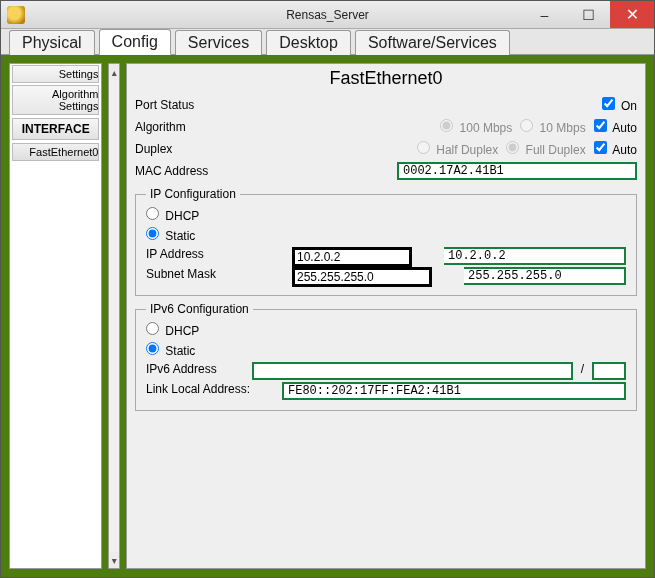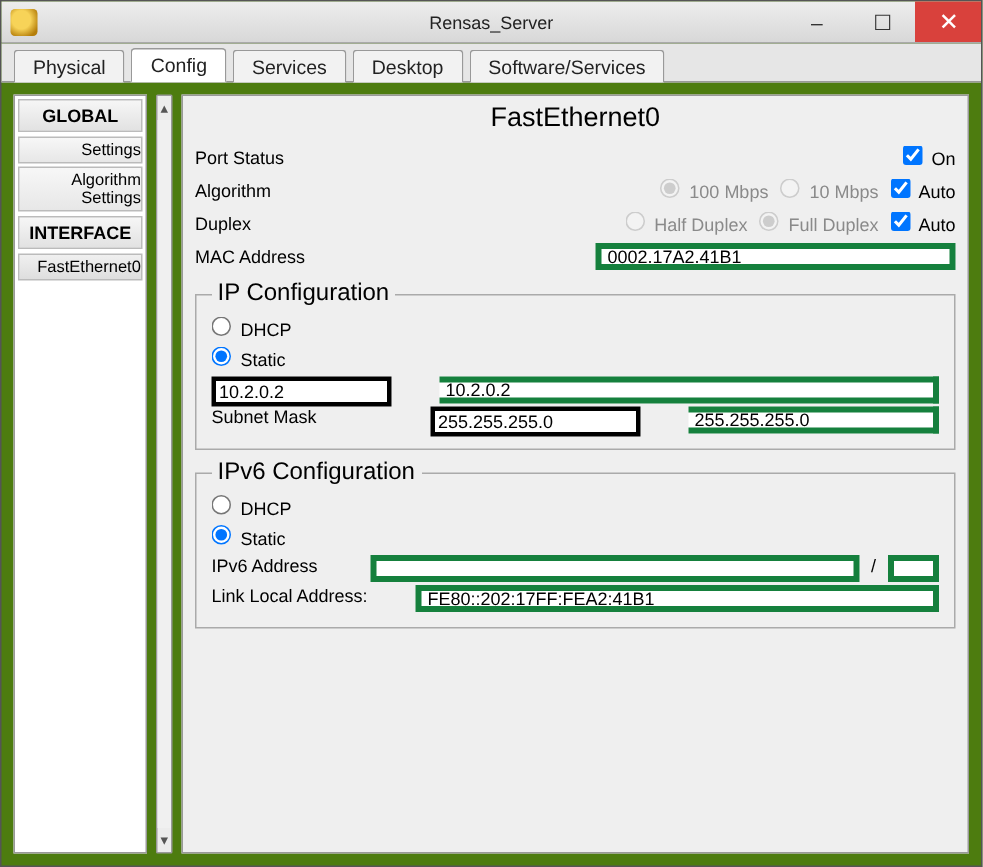--- a/index.html
+++ b/index.html
@@ -54,21 +54,21 @@
     gap: 4px;
     background: #e6e6e6;
     border-bottom: 1px solid #999;
   }
   .tab {
     padding: 3px 12px;
     border: 1px solid #999;
     border-bottom: none;
     border-radius: 3px 3px 0 0;
     background: #f2f2f2;
-    font-size: 13px;
+    font-size: 16px;
     color: #222;
     position: relative;
     top: 1px;
   }
   .tab.active {
     background: #fff;
     border-bottom: 1px solid #fff;
   }
   .body {
     flex: 1;
@@ -131,34 +131,34 @@
   .row {
     display: flex;
     align-items: center;
     min-height: 20px;
     gap: 6px;
     padding: 1px 0;
   }
   .row .label { flex: 0 0 110px; }
   .row .rhs { margin-left: auto; display:flex; align-items:flex-end; gap:8px; }
   .txtinput {
-    border: 4px solid #15803d;
+    border: 2px solid #15803d;
     background: #fff;
     height: 18px;
     padding: 0 4px;
     font-size: 12px;
-    font-family: Liberation Sans, sans-serif;
+    font-family: Liberation Mono, monospace;
   }
   .txtinput.wide { width: 240px; }
   fieldset {
     border: 1px solid #aaa;
     margin: 4px 0 0 0;
     padding: 6px 10px 8px 10px;
   }
-  legend { padding: 0 4px; font-size: 16px; }
+  legend { padding: 0 4px; font-size: 12px; }
   .radio-row, .cfg-row {
     display:flex; gap:6px;
     min-height: 20px;
   }
   .cfg-row .clabel { flex: 0 0 140px; }
   .cfg-row .cinput { flex: 1; gap: 32px; }
   .highlight-box {
     border: 3px solid #000;
     padding: 0 2px;
     height: 20px;
@@ -187,21 +187,20 @@
     <div class="tab">Physical</div>
     <div class="tab active">Config</div>
     <div class="tab">Services</div>
     <div class="tab">Desktop</div>
     <div class="tab">Software/Services</div>
   </div>
 
   <div class="body">
 
     <div class="sidebar">
-      <div class="side-header">GLOBAL</div>
       <div class="side-item">Settings</div>
       <div class="side-item">Algorithm Settings</div>
       <div class="side-header">INTERFACE</div>
       <div class="side-item selected">FastEthernet0</div>
     </div>
 
     <div class="vscroll">
       <div class="arrow">▴</div>
       <div class="track"></div>
       <div class="arrow">▾</div>
@@ -271,20 +270,21 @@
             <span>DHCP</span>
           </label>
         </div>
         <div class="radio-row">
           <label>
             <input type="radio" name="ipcfg" checked="" style="">
             <span>Static</span>
           </label>
         </div>
         <div class="cfg-row">
+          <span class="clabel">IP Address</span>
           <span class="cinput" style="display:flex;">
             <span class="highlight-box" style="width:120px;">
               <span>10.2.0.2</span>
             </span>
             <input class="txtinput" style="flex: 1 1 0%; border-left: none;" value="10.2.0.2">
           </span>
         </div>
         <div class="cfg-row">
           <span class="clabel">Subnet Mask</span>
           <span class="cinput" style="display:flex;">

